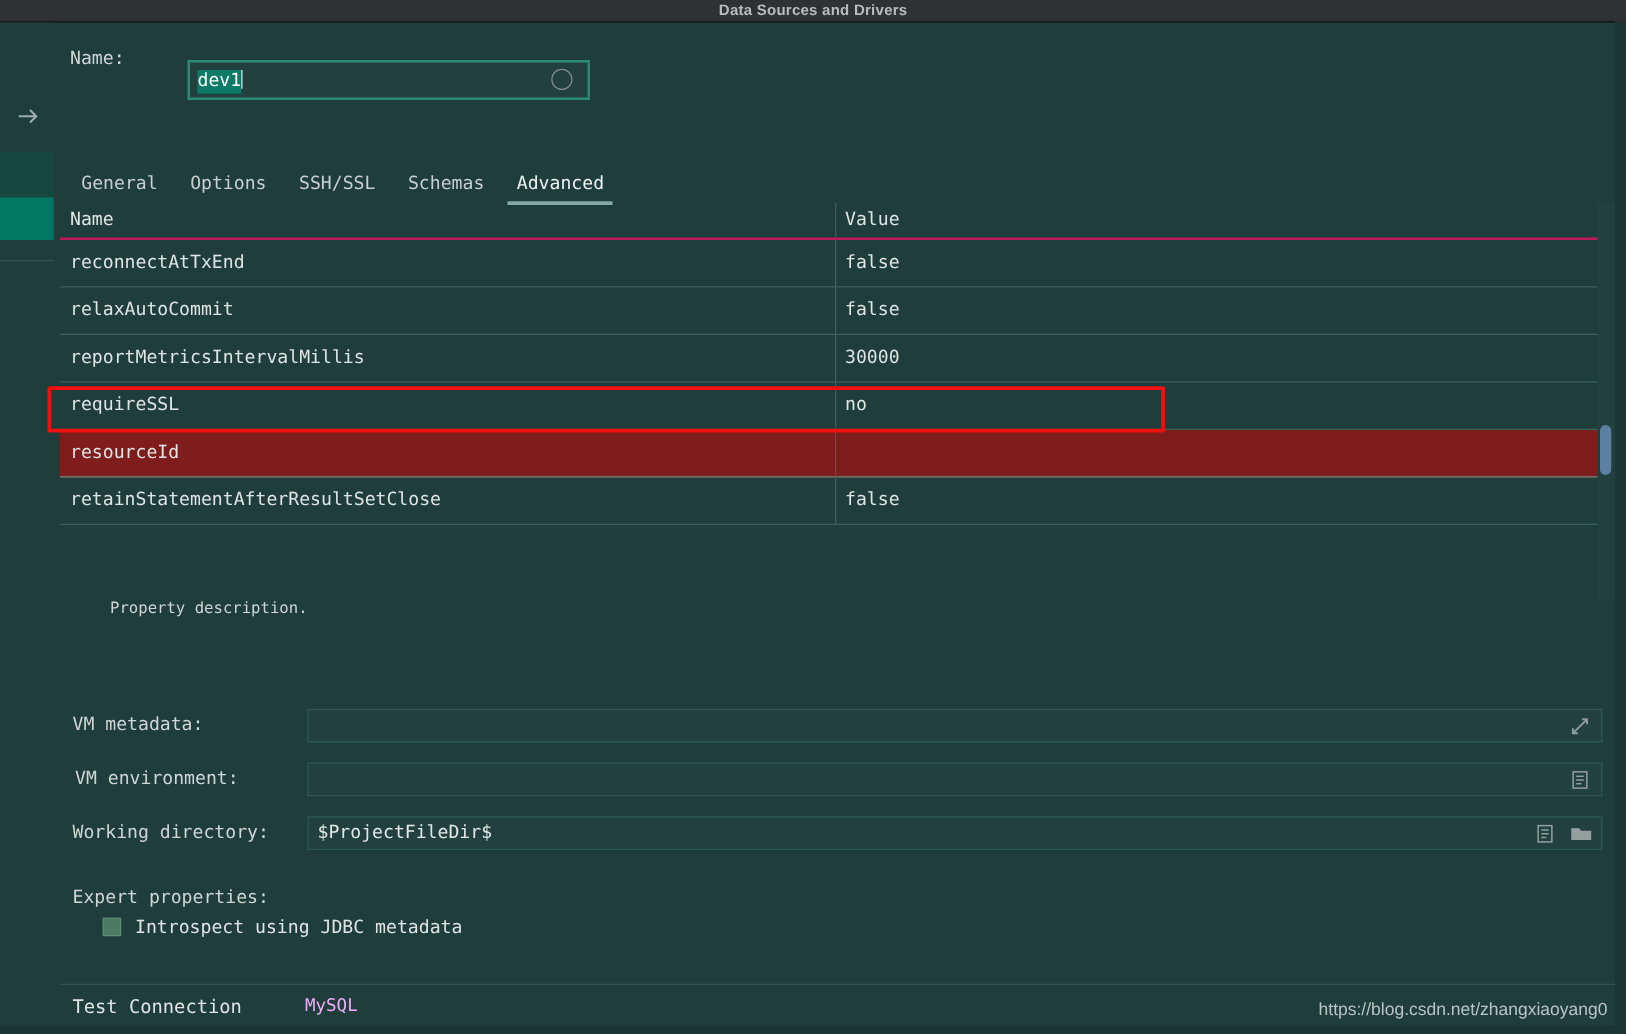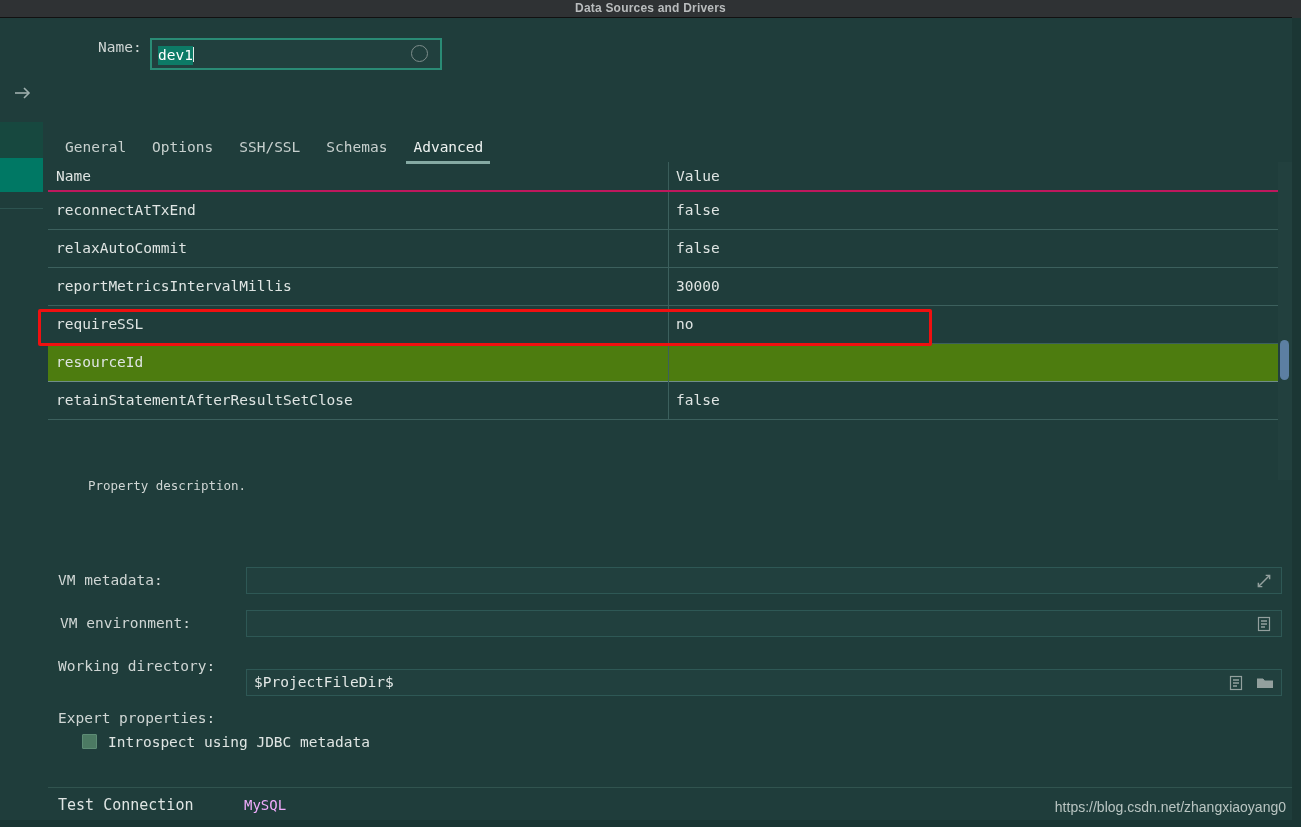--- a/index.html
+++ b/index.html
@@ -221,21 +221,21 @@
     width: 1px;
     height: 100%;
     background: #3a5d5a;
   }
   .tr {
     position: relative;
     height: 38px;
     border-bottom: 1px solid #3c605d;
     box-sizing: border-box;
   }
-  .tr.selected { background: #4d7c0f; border-bottom-color: #6f8d88; }
+  .tr.selected { background: #7f1d1d; border-bottom-color: #6f8d88; }
   .tr .cell-name {
     position: absolute;
     left: 8px; top: 0;
     height: 38px;
     line-height: 37px;
     font-size: 14.5px;
     color: #dfe5e3;
     white-space: nowrap;
   }
   .tr .cell-value {
@@ -407,22 +407,22 @@
     <div class="left-block-b"></div>
     <div class="left-rule"></div>
   </div>
 
   <div class="right-strip"></div>
   <div class="right-strip-top"></div>
 
   <div class="content">
 
     <div class="field-row" style="top:12px; left:0; width:420px;">
-      <div class="field-label" style="left:12px;margin-left:42px;">Name:</div>
-      <div class="txtbox focused" style="left:106px; top:8px; width:292px; height:32px;">
+      <div class="field-label" style="left:12px;">Name:</div>
+      <div class="txtbox focused" style="left:106px; top:18px; width:322px; height:32px;">
         <div class="val"><span class="sel-text">dev1</span><span class="caret"></span></div>
         <div class="circle-icon"></div>
       </div>
     </div>
 
 
     <div class="tabs">
       <span class="tab">General</span><span class="tab">Options</span><span class="tab">SSH/SSL</span><span class="tab">Schemas</span><span class="tab active">Advanced</span>
     </div>
 
@@ -498,21 +498,21 @@
       <div class="bval"></div>
       <div class="icon-btn" style="right:8px;">
         <svg width="18" height="18" viewBox="0 0 18 18" aria-hidden="true">
           <rect x="3.5" y="2.5" width="11" height="13" stroke="#93a09e" stroke-width="1.2" fill="none"></rect>
           <path d="M6 6 H12 M6 9 H12 M6 12 H10" stroke="#93a09e" stroke-width="1.3" fill="none"></path>
         </svg>
       </div>
     </div>
 
     <div class="bform-label" style="left:14px; top:633px;">Working directory:</div>
-    <div class="bfield" style="left:202px; top:635px; width:1036px;margin-top:16px;">
+    <div class="bfield" style="left:202px; top:635px; width:1036px;">
       <div class="bval">$ProjectFileDir$</div>
       <div class="icon-btn" style="right:36px;">
         <svg width="18" height="18" viewBox="0 0 18 18" aria-hidden="true">
           <rect x="3.5" y="2.5" width="11" height="13" stroke="#93a09e" stroke-width="1.2" fill="none"></rect>
           <path d="M6 6 H12 M6 9 H12 M6 12 H10" stroke="#93a09e" stroke-width="1.3" fill="none"></path>
         </svg>
       </div>
       <div class="icon-btn" style="right:8px;">
         <svg width="20" height="18" viewBox="0 0 20 18" aria-hidden="true">
           <path d="M2 5 H8 L9.6 7 H18 V14 H2 Z" fill="#93a09e"></path>

